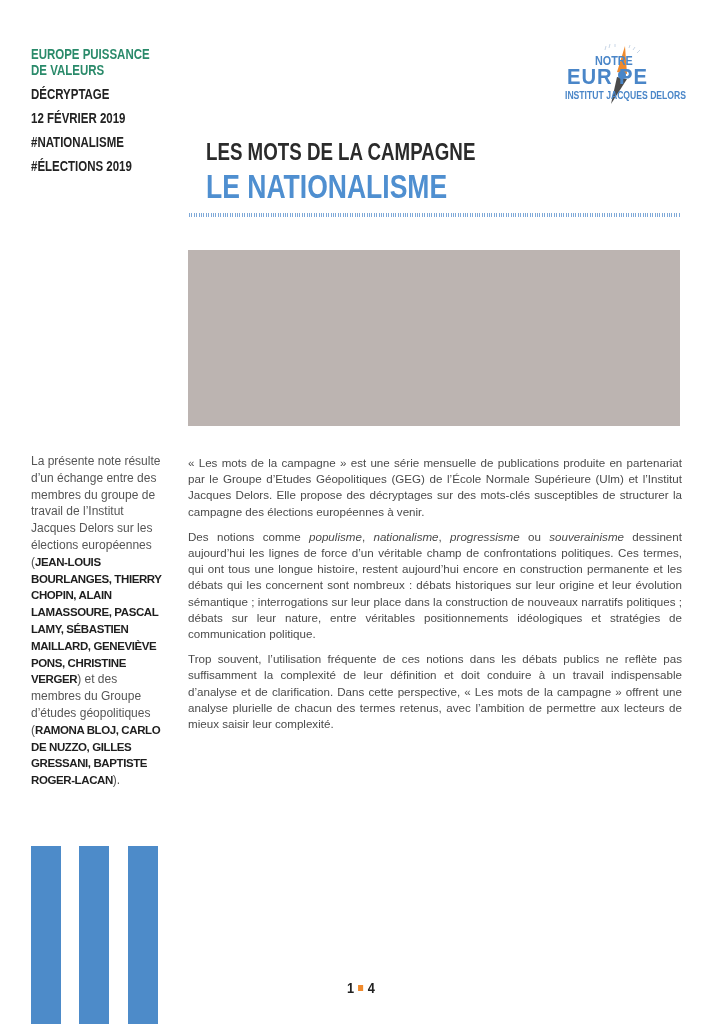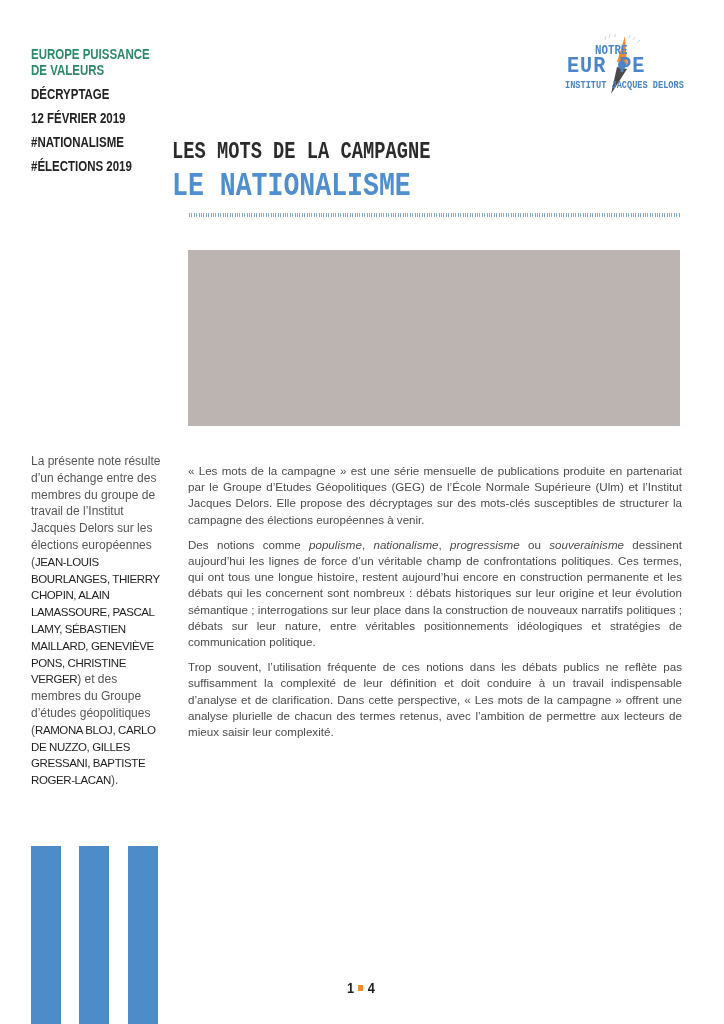--- a/index.html
+++ b/index.html
@@ -2,39 +2,39 @@
 <html><head>
 <meta charset="utf-8">
 <style>
   html, body { margin: 0; padding: 0; background: #ffffff; }
   body { width: 724px; height: 1024px; position: relative; overflow: hidden; font-family: "Liberation Sans", sans-serif; }
 
   .meta { position: absolute; left: 31px; top: 46px; width: 150px; }
   .meta .series { color: #2a8a6a; font-size: 14px; line-height: 16px; font-weight: bold; transform: scaleX(0.82); transform-origin: left; white-space: nowrap; }
   .meta .line { color: #222; font-size: 14px; font-weight: bold; transform: scaleX(0.82); transform-origin: left; white-space: nowrap; margin-top: 8px; line-height: 16px; }
 
-  .logo { position: absolute; left: 565px; top: 34px; width: 125px; height: 60px; font-family: Liberation Mono, monospace; }
+  .logo { position: absolute; left: 565px; top: 44px; width: 125px; height: 60px; }
   .logo .notre { position: absolute; left: 30px; top: 10px; font-size: 12px; font-weight: bold; color: #4a86c8; transform: scaleX(0.9); transform-origin: left; }
   .logo .europe { position: absolute; left: 2px; top: 20px; font-size: 22px; font-weight: bold; color: #4a86c8; letter-spacing: 1px; transform: scaleX(0.92); transform-origin: left; }
   .logo .inst { position: absolute; left: 0px; top: 45px; font-size: 10.5px; font-weight: bold; color: #4a86c8; white-space: nowrap; transform: scaleX(0.82); transform-origin: left; }
   .logo svg { position: absolute; left: 0; top: 0; }
 
-  .titles { position: absolute; left: 172px; top: 138px; font-family: Liberation Mono, monospace; }
+  .titles { position: absolute; left: 206px; top: 138px; }
   .titles .t1 { font-size: 24px; font-weight: bold; color: #2b2b2b; transform: scaleX(0.78); transform-origin: left; white-space: nowrap; line-height: 28px; }
   .titles .t2 { font-size: 34px; font-weight: bold; color: #4f8fd0; transform: scaleX(0.78); transform-origin: left; white-space: nowrap; line-height: 36px; margin-top: 2px; }
   .dots { position: absolute; left: 189px; top: 213px; width: 491px; height: 4px;
     background: repeating-linear-gradient(to right, #7fa9d8 0 1px, transparent 1px 2.4px); }
 
   .image-ph { position: absolute; left: 188px; top: 250px; width: 492px; height: 176px; background: #bcb4b1; }
 
   .side { position: absolute; left: 31px; top: 453px; width: 135px; font-size: 12px; line-height: 16.8px; color: #555; }
-  .side b { color: #1e1e1e; font-weight: normal; font-size: 11.5px; letter-spacing: -0.4px; }
+  .side b { color: #1e1e1e; font-weight: bold; font-size: 11.5px; letter-spacing: -0.4px; }
 
   .body { position: absolute; left: 188px; top: 455px; width: 494px; font-size: 11.6px; line-height: 16.2px; color: #4a4a4a; text-align: justify; }
-  .body p { margin: 8px 0 9px 0; }
+  .body p { margin: 0 0 9px 0; }
 
   .bars { position: absolute; left: 31px; top: 846px; }
   .bar { position: absolute; top: 0; width: 30px; height: 178px; background: #4d8bc9; }
 
   .pagenum { position: absolute; left: 347px; top: 979px; font-size: 15px; font-weight: bold; color: #222; display: flex; align-items: center; gap: 5px; transform: scaleX(0.85); transform-origin: left; }
   .pagenum .sq { width: 6px; height: 6px; background: #f08a2c; display: inline-block; }
 </style>
 </head>
 <body>
 

